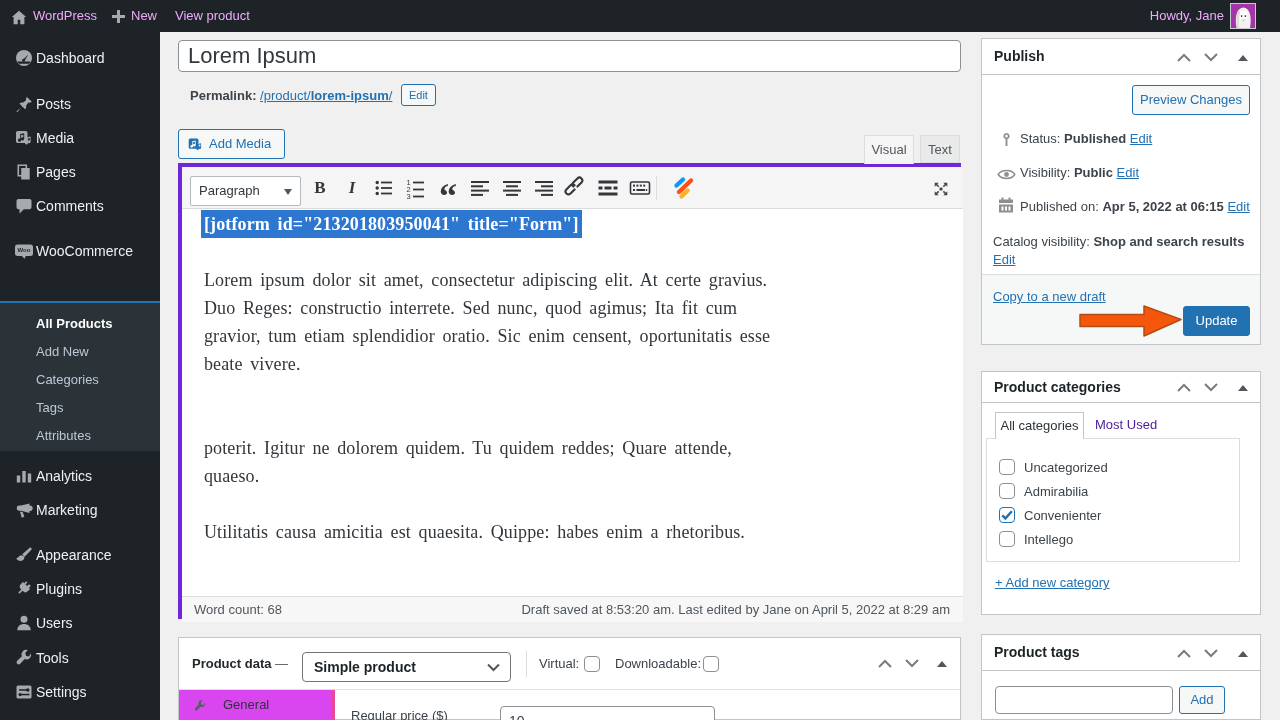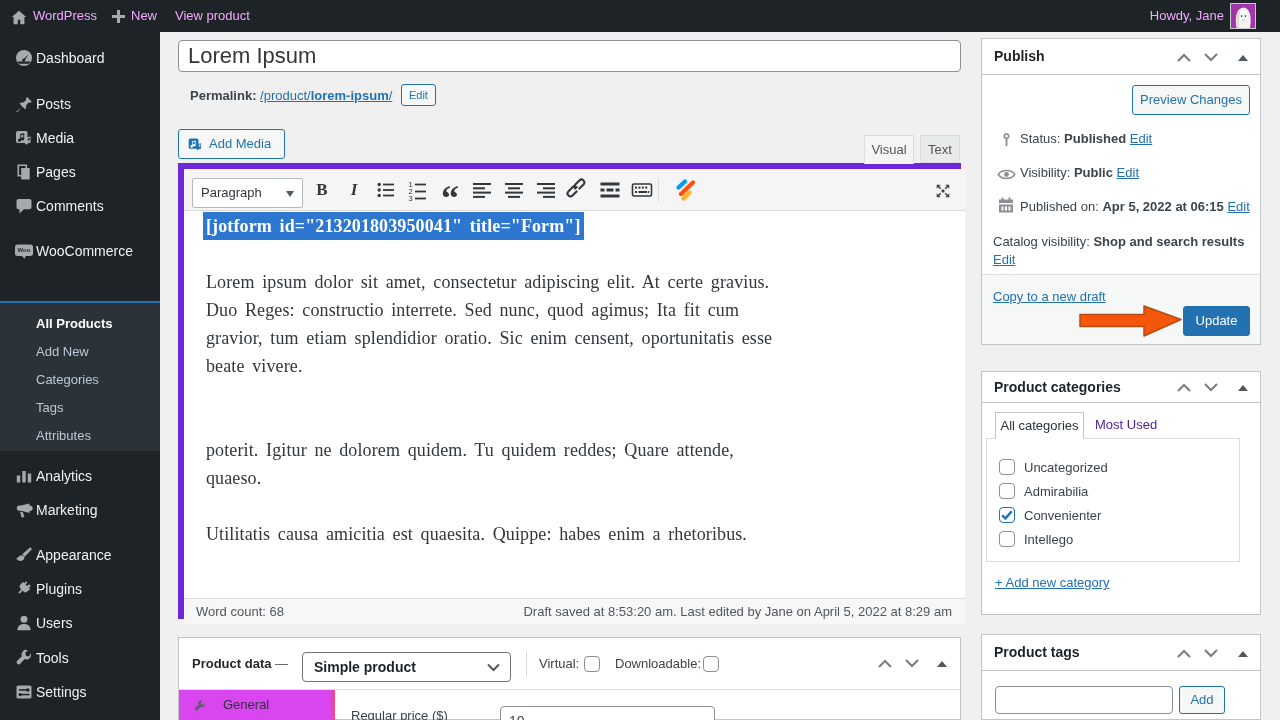--- a/index.html
+++ b/index.html
@@ -184,21 +184,21 @@
           <rect x="2" y="3" width="11.5" height="12" rx="1.8" fill="#2271b1"></rect>
           <path fill="#f6f7f7" d="M10.2 5.2 l-4 .9 v4.6 a1.6 1.6 0 1 0 .9 1.45 V7.3 l2.2-.5 v2.6 a1.6 1.6 0 1 0 .9 1.45z"></path>
           <path fill="#2271b1" d="M16.6 8.5 l-3.4.8 v4.3 a1.5 1.5 0 1 0 .8 1.35 V10.4 l1.8-.45 v2.5 a1.5 1.5 0 1 0 .8 1.35z"></path>
         </svg>
       <span style="margin-left:30px;">Add Media</span>
     </div>
 
     <div class="abs" style="left:864px; top:135px; width:50px; height:29px; background:#f5f5f5; border:1px solid #dcdcde; border-bottom:none; z-index:2; color:#50575e; font-size:13px; text-align:center; line-height:28px;">Visual</div>
     <div class="abs" style="left:920px; top:135px; width:40px; height:28px; background:#e9eaea; border:1px solid #dcdcde; color:#50575e; font-size:13px; text-align:center; line-height:27px;">Text</div>
 
-    <div class="abs" style="left:178px; top:163px; width:783px; height:456px; border:6px solid #6d28d9; background:#fff;">
+    <div class="abs" style="left:178px; top:163px; width:783px; height:456px; border:4px solid #6d28d9; background:#fff;">
 
       <div class="abs" style="left:0; top:0; width:781px; height:42px; background:#f5f5f5; border-bottom:1px solid #dcdcde;"></div>
       <div class="abs" style="left:8px; top:9px; width:111px; height:30px; background:#fff; border:1px solid #b4b9be; border-radius:2px; font-size:13px; color:#32373c; line-height:28px; padding-left:8px;">Paragraph
         <span style="position:absolute; right:8px; top:12px; width:0; height:0; border:4px solid transparent; border-top:6px solid #50575e;"></span>
       </div>
       <div id="tbicons">
         <span class="tbi" style="left:126px; font-family:'Liberation Serif',serif; font-weight:bold; font-size:17px;">B</span>
         <span class="tbi" style="left:158px; font-family:'Liberation Serif',serif; font-style:italic; font-weight:bold; font-size:17px;">I</span>
         <svg class="tbs" style="left:190px;" viewBox="0 0 24 24">
             <g fill="#32373c">

